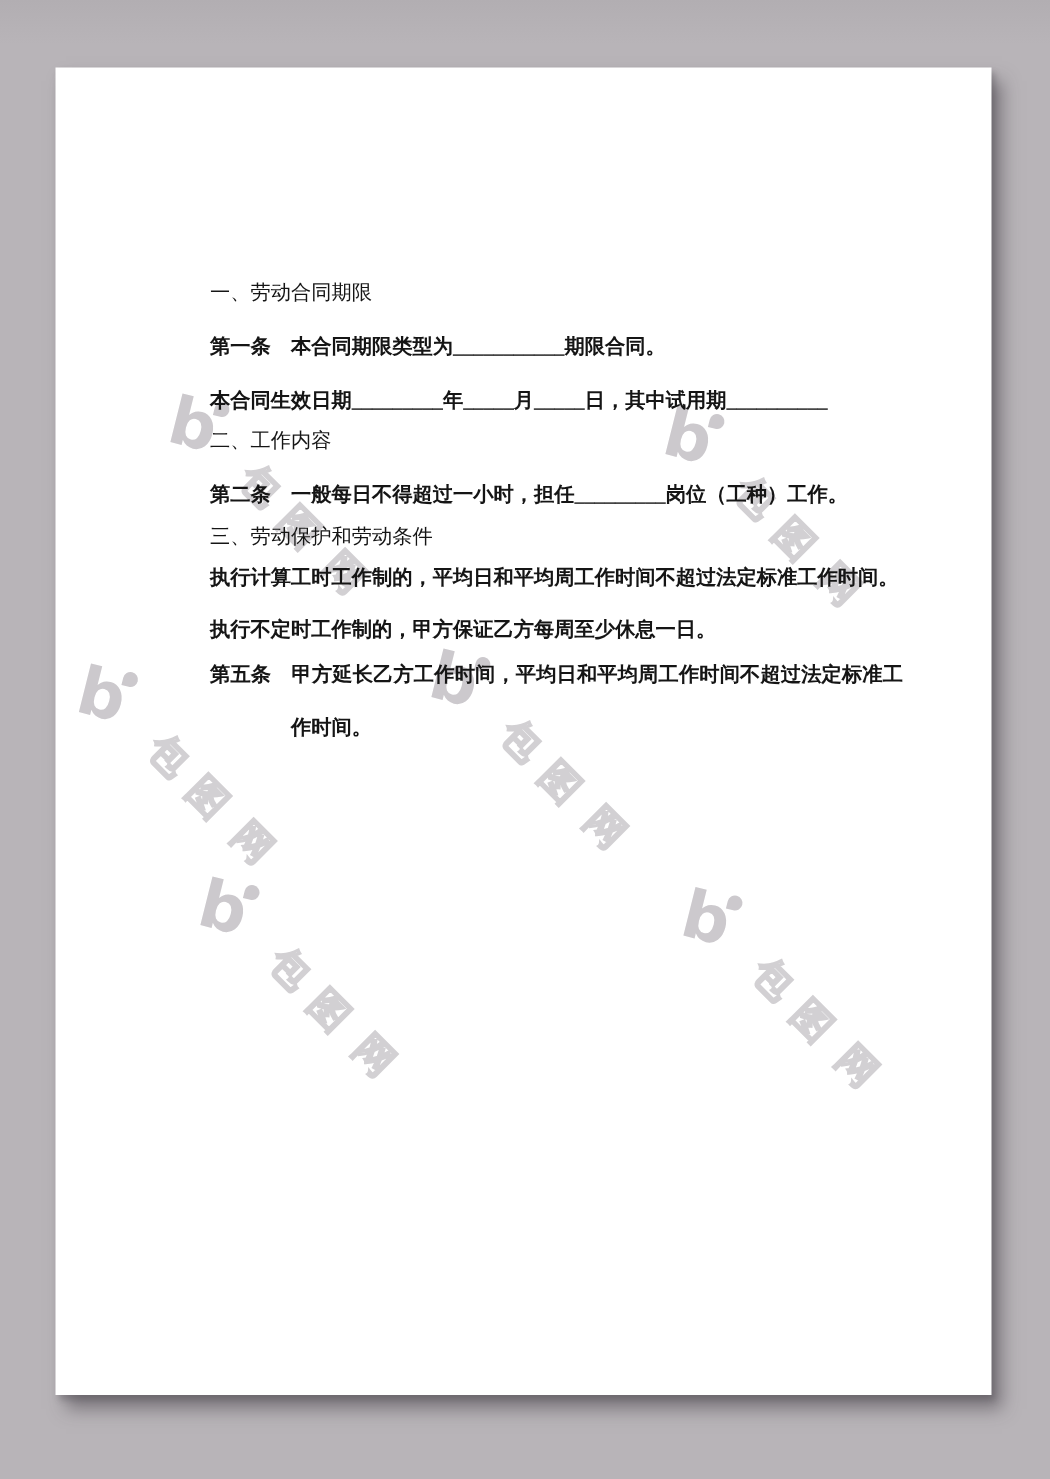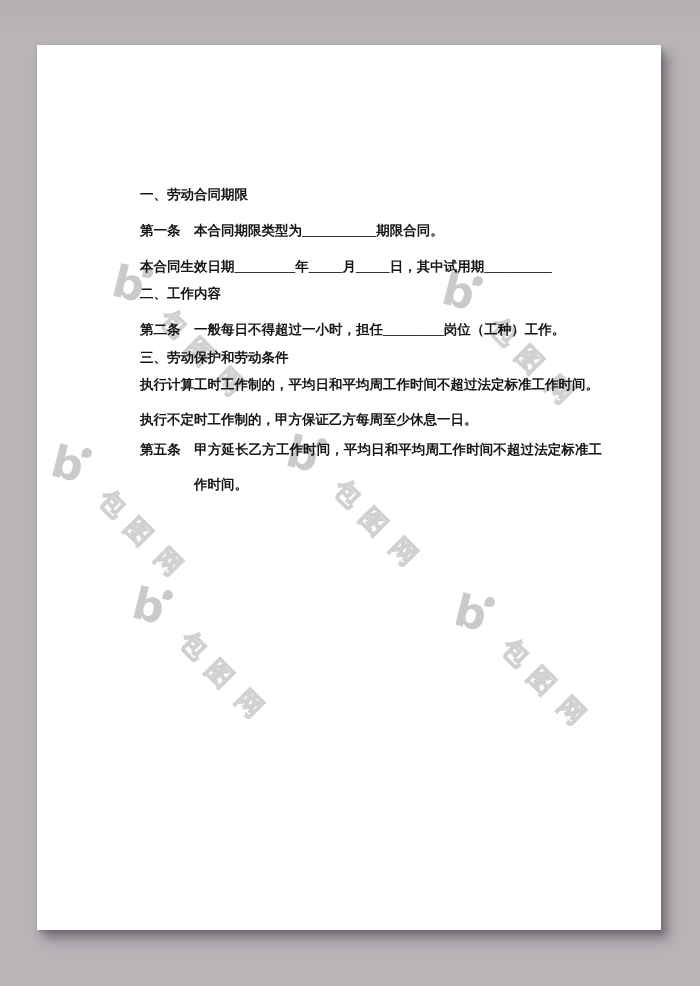--- a/index.html
+++ b/index.html
@@ -47,21 +47,21 @@
   .wm-ch.p1{left:44px;top:40px;}
   .wm-ch.p2{left:70px;top:68px;}
   .wm-ch.p3{left:100px;top:98px;}
   
   .content{
     position:absolute;left:103px;top:132px;width:462px;z-index:2;
     font-size:13.5px;line-height:35px;color:var(--ink);
     font-weight:600;
   }
   .content p{margin:0;}
-  .h{font-weight:700;white-space:nowrap;}
+  .h{font-weight:400;white-space:nowrap;}
   .c{white-space:nowrap;font-family:Liberation Serif, serif;}
   .hang{padding-left:54px;text-indent:-54px;text-align:justify;}
   .ind{text-indent:27px;text-align:justify;}
 </style>
 </head>
 <body>
 
 <div class="stage">
   <div class="paper">
 

